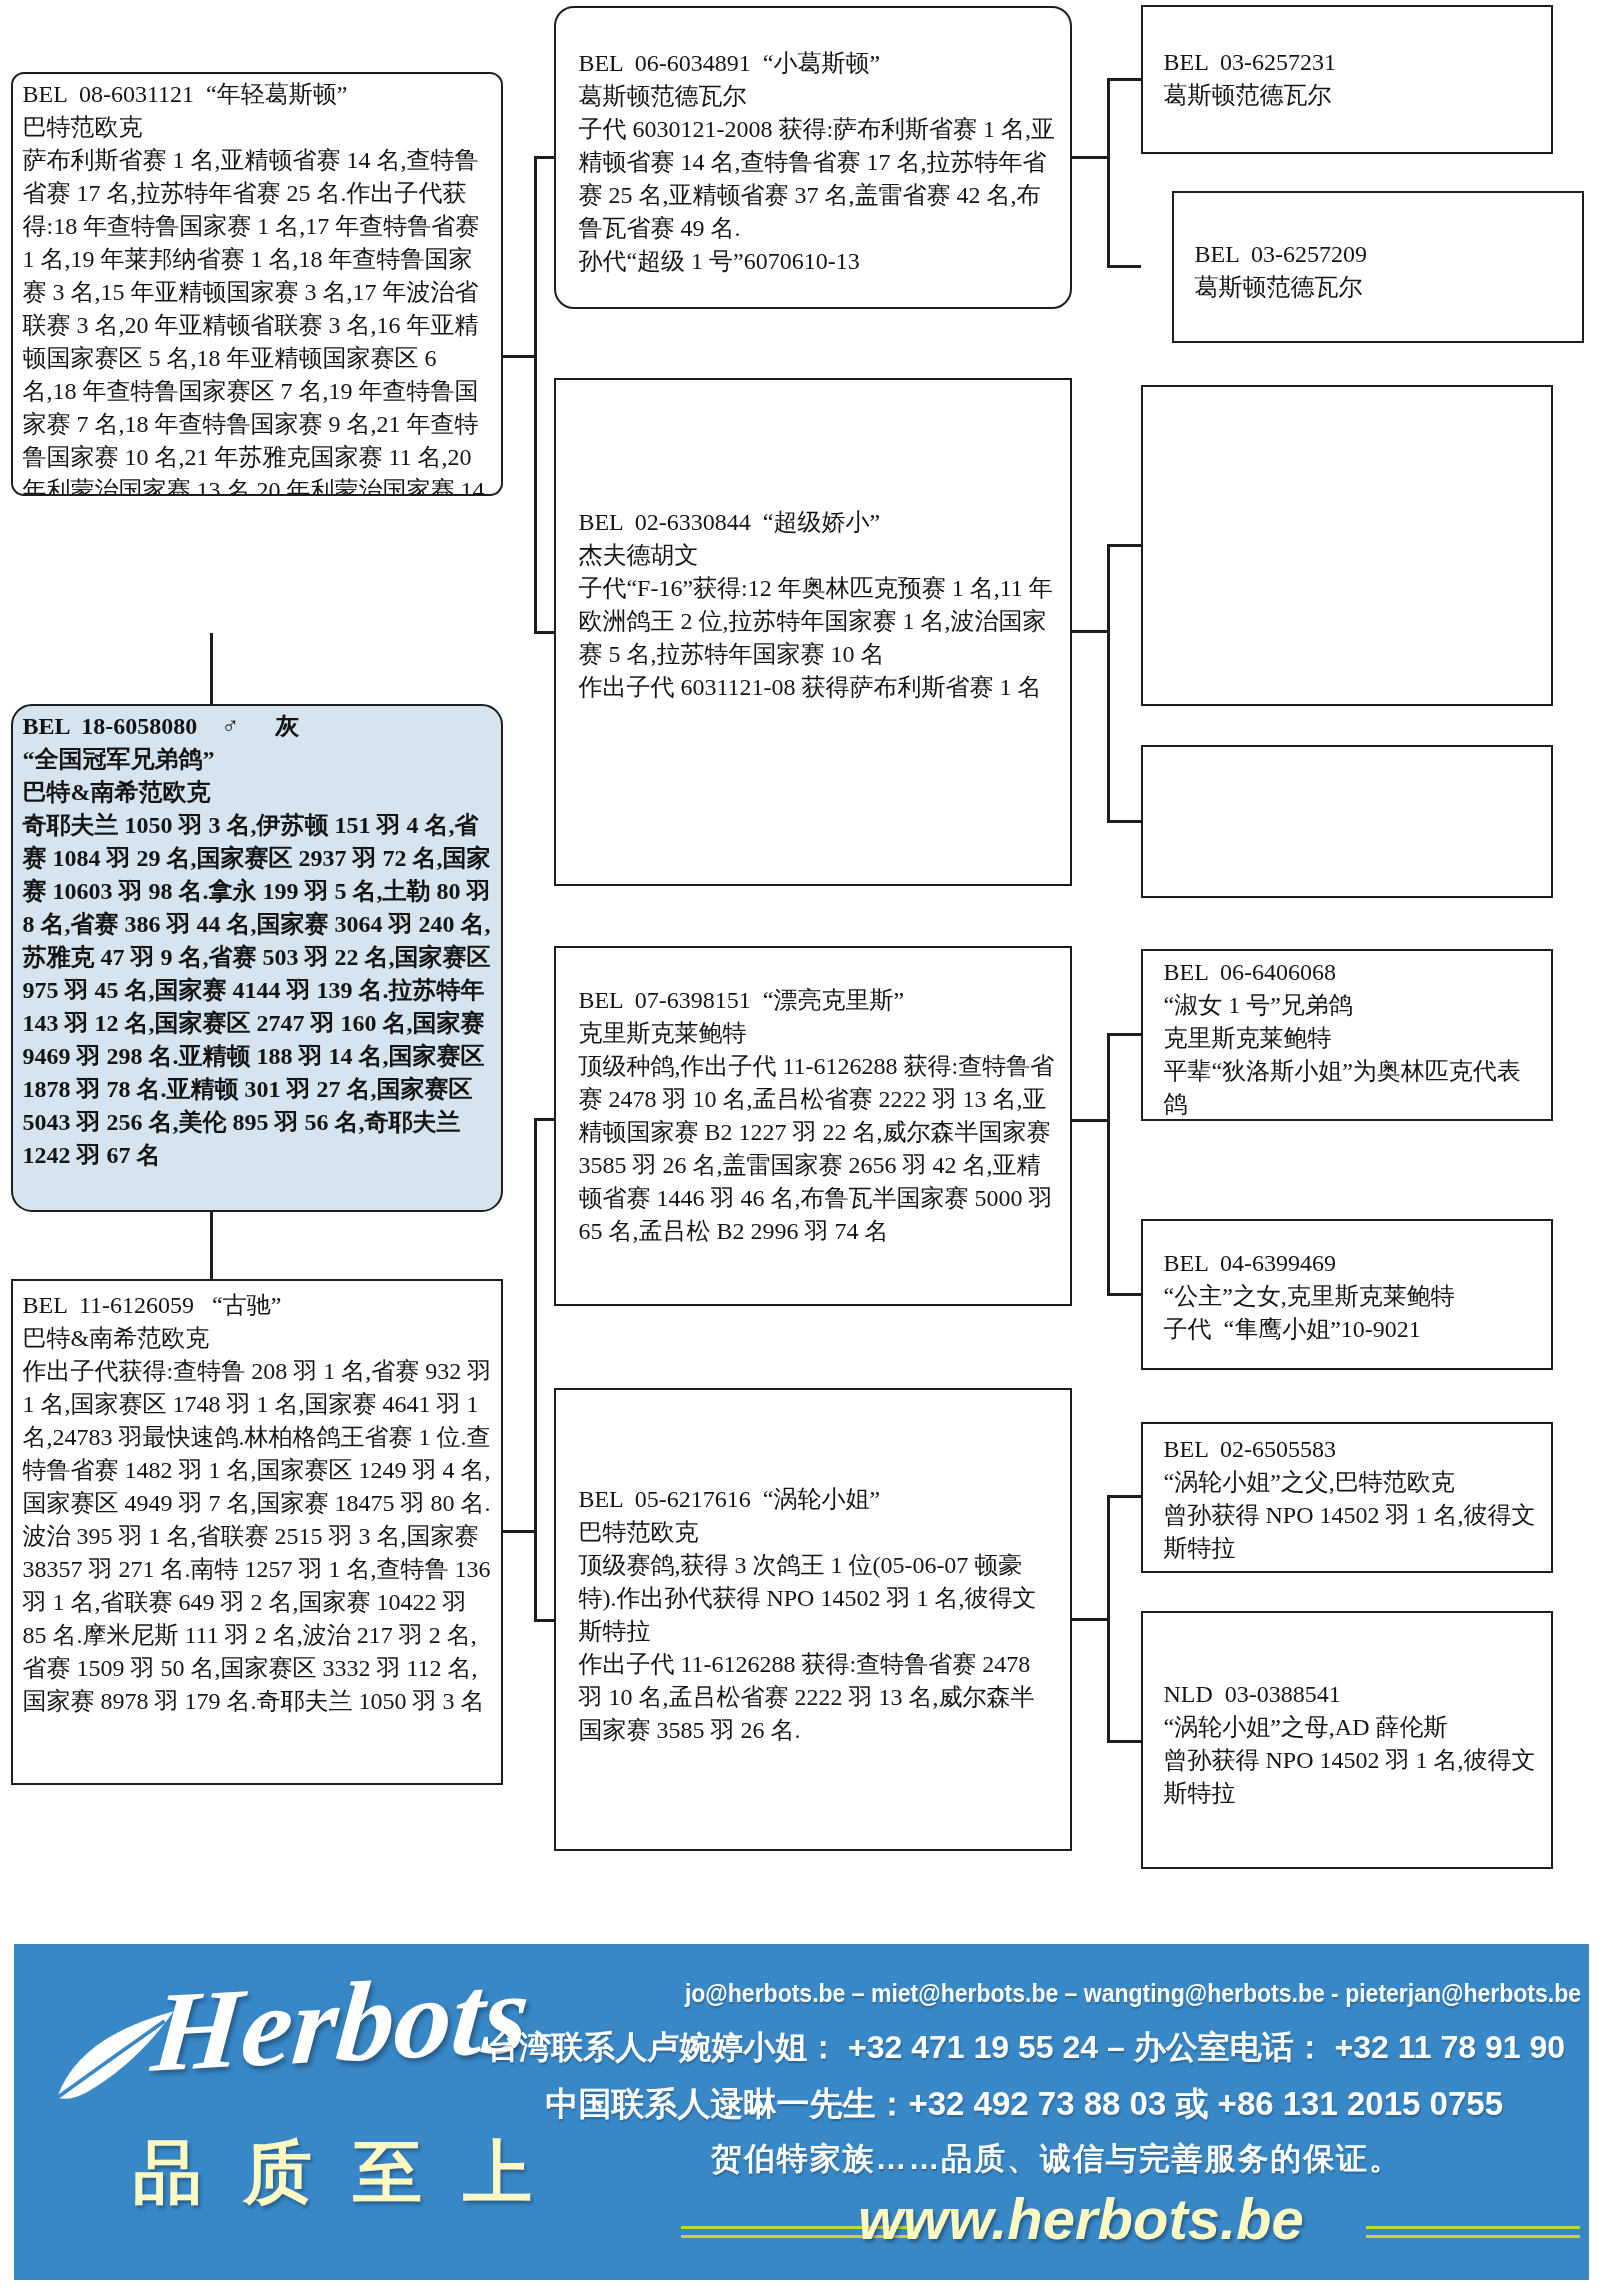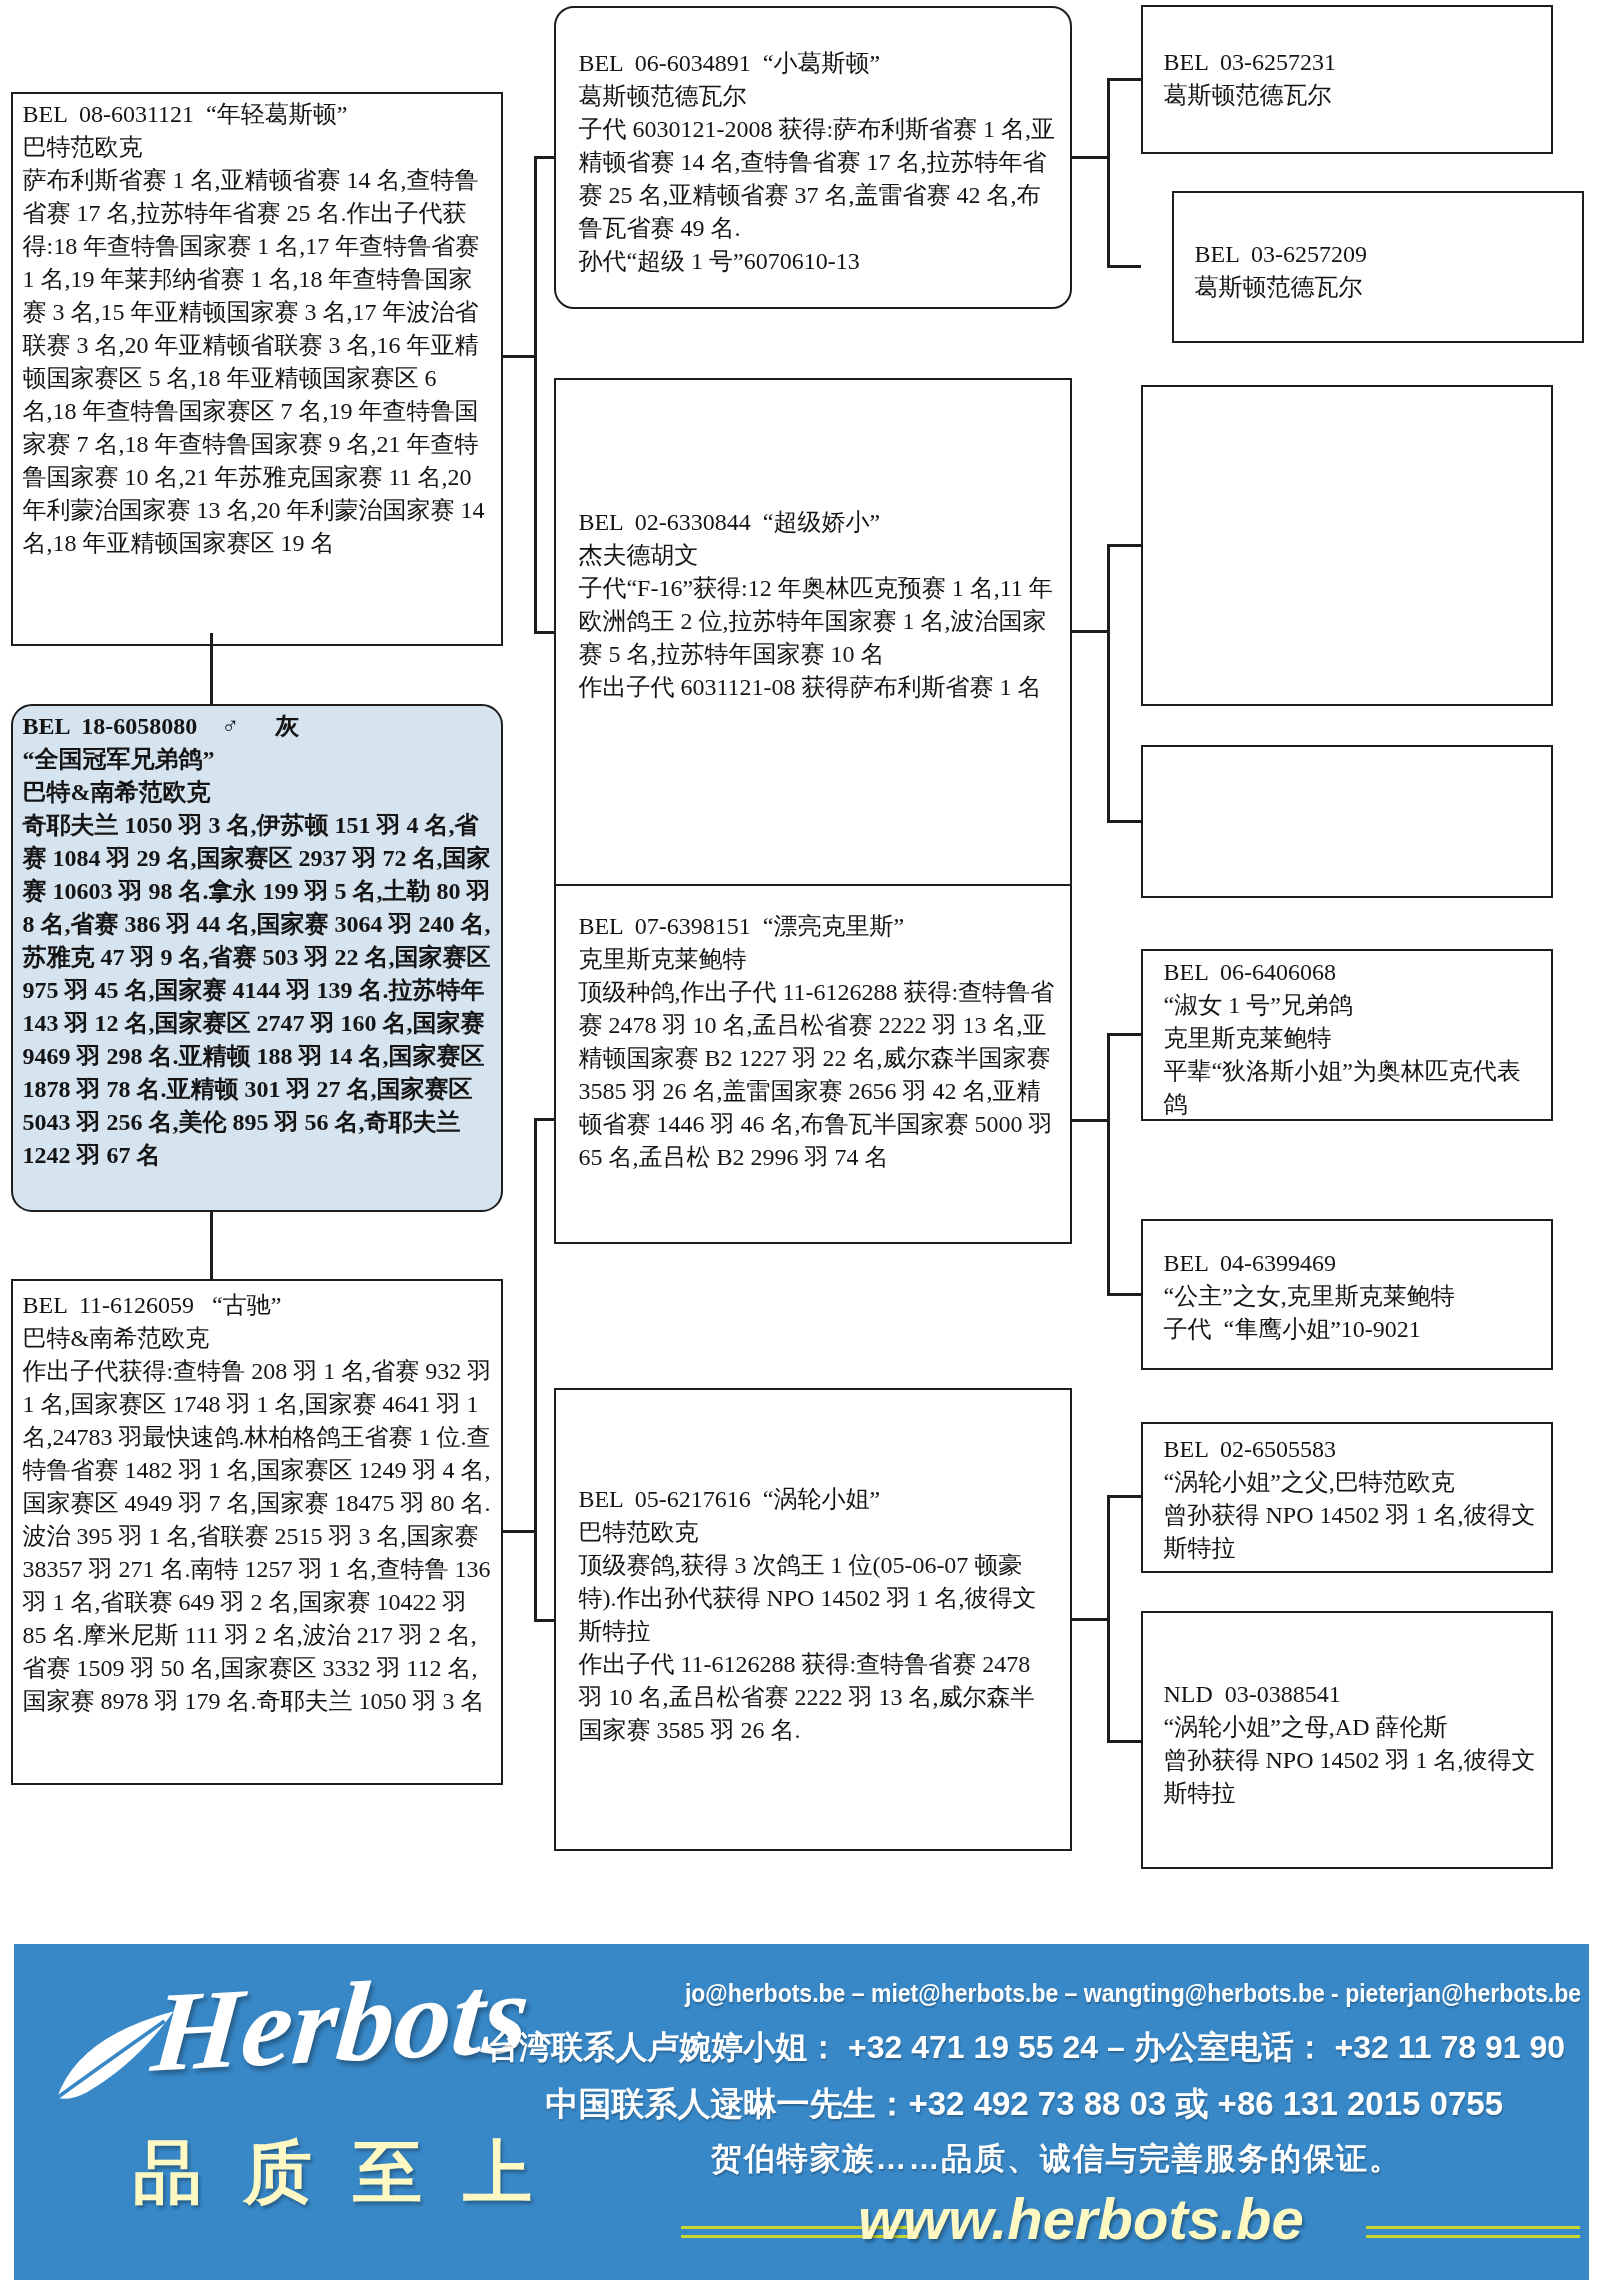--- a/index.html
+++ b/index.html
@@ -33,21 +33,21 @@
           text-shadow:1.9px 2.8px 3.7px rgba(0,0,0,.35);}
   .dline{position:absolute;height:12px;border-top:3.7px solid #c9d62e;border-bottom:3.7px solid #c9d62e;box-sizing:border-box;}
   .dline-left{left:667px;top:282px;width:238px;}
   .dline-right{left:1352px;top:282px;width:214px;}
 </style>
 </head>
 <body>
 
 <div class="page">
 
-  <div class="box col-left" style="top:92px;height:554px;">
+  <div class="box col-left" style="top:72px;height:424px;border-radius:13px;">
     <div>BEL  08-6031121  “年轻葛斯顿”</div>
     <div>巴特范欧克</div>
     <div>萨布利斯省赛 1 名,亚精顿省赛 14 名,查特鲁省赛 17 名,拉苏特年省赛 25 名.作出子代获得:18 年查特鲁国家赛 1 名,17 年查特鲁省赛 1 名,19 年莱邦纳省赛 1 名,18 年查特鲁国家赛 3 名,15 年亚精顿国家赛 3 名,17 年波治省联赛 3 名,20 年亚精顿省联赛 3 名,16 年亚精顿国家赛区 5 名,18 年亚精顿国家赛区 6 名,18 年查特鲁国家赛区 7 名,19 年查特鲁国家赛 7 名,18 年查特鲁国家赛 9 名,21 年查特鲁国家赛 10 名,21 年苏雅克国家赛 11 名,20 年利蒙治国家赛 13 名,20 年利蒙治国家赛 14 名,18 年亚精顿国家赛区 19 名</div>
   </div>
 
   <div class="box col-left subject" style="top:704px;height:508px;border-radius:21px;">
     <div>BEL  18-6058080    ♂      灰</div>
     <div>“全国冠军兄弟鸽”</div>
     <div>巴特&amp;南希范欧克</div>
     <div>奇耶夫兰 1050 羽 3 名,伊苏顿 151 羽 4 名,省赛 1084 羽 29 名,国家赛区 2937 羽 72 名,国家赛 10603 羽 98 名.拿永 199 羽 5 名,土勒 80 羽 8 名,省赛 386 羽 44 名,国家赛 3064 羽 240 名,苏雅克 47 羽 9 名,省赛 503 羽 22 名,国家赛区 975 羽 45 名,国家赛 4144 羽 139 名.拉苏特年 143 羽 12 名,国家赛区 2747 羽 160 名,国家赛 9469 羽 298 名.亚精顿 188 羽 14 名,国家赛区 1878 羽 78 名.亚精顿 301 羽 27 名,国家赛区 5043 羽 256 名,美伦 895 羽 56 名,奇耶夫兰 1242 羽 67 名</div>
@@ -66,21 +66,21 @@
     <div>孙代“超级 1 号”6070610-13</div>
   </div>
 
   <div class="box col-mid" style="top:378px;height:508px;padding-top:126px;">
     <div>BEL  02-6330844  “超级娇小”</div>
     <div>杰夫德胡文</div>
     <div>子代“F-16”获得:12 年奥林匹克预赛 1 名,11 年欧洲鸽王 2 位,拉苏特年国家赛 1 名,波治国家赛 5 名,拉苏特年国家赛 10 名</div>
     <div>作出子代 6031121-08 获得萨布利斯省赛 1 名</div>
   </div>
 
-  <div class="box col-mid" style="top:884px;height:360px;padding-top:24px;">
+  <div class="box col-mid" style="top:946px;height:360px;padding-top:36px;">
     <div>BEL  07-6398151  “漂亮克里斯”</div>
     <div>克里斯克莱鲍特</div>
     <div>顶级种鸽,作出子代 11-6126288 获得:查特鲁省赛 2478 羽 10 名,孟吕松省赛 2222 羽 13 名,亚精顿国家赛 B2 1227 羽 22 名,威尔森半国家赛 3585 羽 26 名,盖雷国家赛 2656 羽 42 名,亚精顿省赛 1446 羽 46 名,布鲁瓦半国家赛 5000 羽 65 名,孟吕松 B2 2996 羽 74 名</div>
   </div>
 
   <div class="box col-mid" style="top:1388px;height:463px;padding-top:93px;">
     <div>BEL  05-6217616  “涡轮小姐”</div>
     <div>巴特范欧克</div>
     <div>顶级赛鸽,获得 3 次鸽王 1 位(05-06-07 顿豪特).作出孙代获得 NPO 14502 羽 1 名,彼得文斯特拉</div>
     <div>作出子代 11-6126288 获得:查特鲁省赛 2478 羽 10 名,孟吕松省赛 2222 羽 13 名,威尔森半国家赛 3585 羽 26 名.</div>

